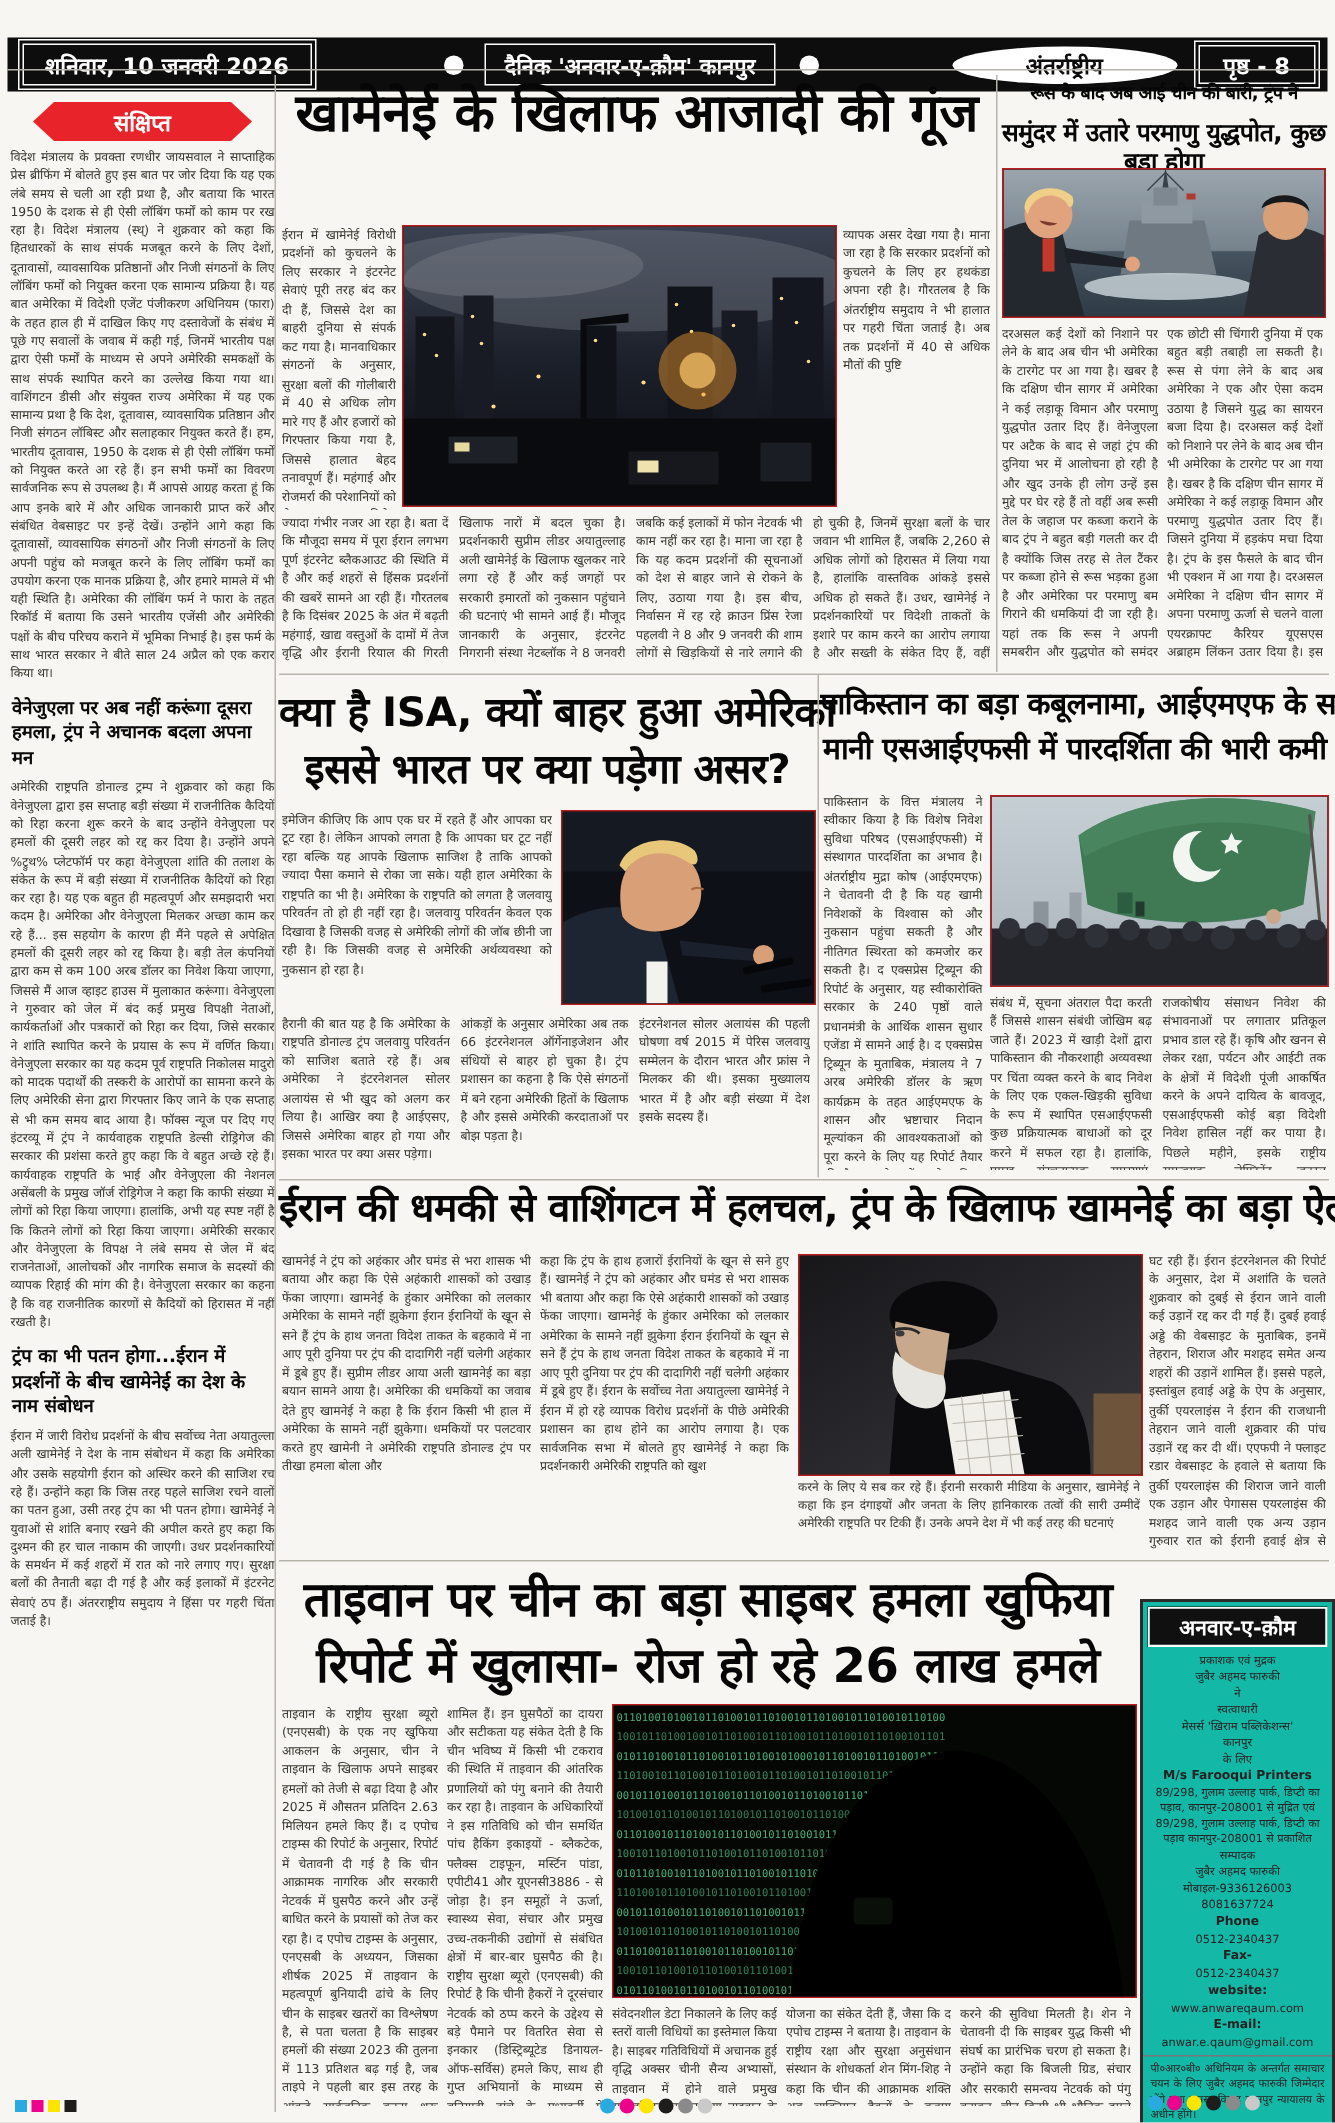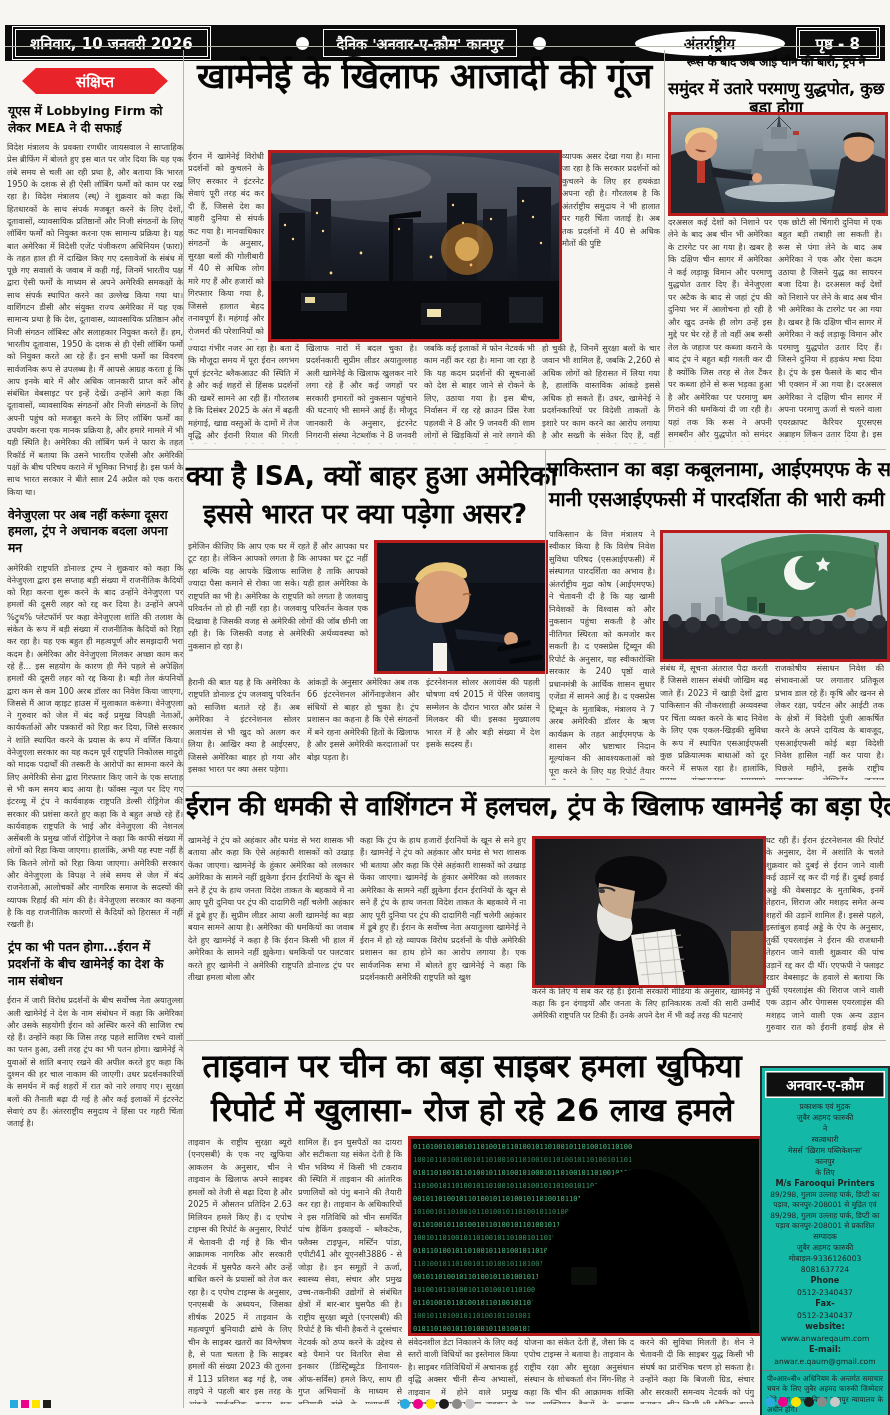--- a/index.html
+++ b/index.html
@@ -25,21 +25,21 @@
   .ribbon{width:146px;height:26px;margin:18px auto 4px;background:#e8232a;color:#fff;font-weight:bold;
        font-size:15px;display:flex;align-items:center;justify-content:center;
        clip-path:polygon(0 50%,14px 0,calc(100% - 14px) 0,100% 50%,calc(100% - 14px) 100%,14px 100%);}
   .sb-title{font-weight:bold;font-size:12.3px;line-height:1.35;color:#0a0a0a;margin:9px 1px 5px;}
   .sb-body{font-size:8.2px;line-height:1.5;text-align:justify;color:#38372f;}
   
   .story{position:absolute;}
   .hl{position:absolute;left:0;right:0;text-align:center;font-weight:bold;color:#060606;
       white-space:nowrap;letter-spacing:-0.3px;line-height:1.15;}
   .col{position:absolute;font-size:8.2px;line-height:1.52;text-align:justify;color:#38372f;overflow:hidden;}
-  .photo{position:absolute;border:3px solid #b91c1c;background:#222;overflow:hidden;}
+  .photo{position:absolute;border:1px solid #b91c1c;background:#222;overflow:hidden;}
   .photo svg{display:block;}
   
   #pub{position:absolute;left:760px;top:1066px;width:126px;height:348px;border:2px solid #2b2b2b;
        background:#14b8a6;text-align:center;overflow:hidden;}
   #pub .mast{margin:3px;background:#101010;color:#fff;font-weight:bold;font-size:14px;
        padding:4px 1px;box-shadow:inset 0 0 0 1.5px #fff;}
   #pub .ln{font-size:7.6px;line-height:1.45;color:#222;}
   #pub .b{font-weight:normal;}
   #pub .en{font-size:8.2px;font-weight:bold;}
   #pub .addr{font-size:7.4px;line-height:1.4;color:#222;padding:0 3px;}
@@ -67,21 +67,20 @@
     <div class="dot"></div>
     <div class="sp"></div>
     <div class="ellipse">अंतर्राष्ट्रीय</div>
     <div class="sp" style="max-width:14px"></div>
     <div class="pagebox">पृष्ठ - 8</div>
   </div>
   <div class="hline" style="left:5px;top:46px;width:880px"></div>
 
   <div id="sidebar">
     <div class="ribbon">संक्षिप्त</div>
-    <div class="sb-title">यूएस में Lobbying Firm को लेकर MEA ने दी सफाई</div>
     <div class="sb-body">विदेश मंत्रालय के प्रवक्ता रणधीर जायसवाल ने साप्ताहिक प्रेस ब्रीफिंग में बोलते हुए इस बात पर जोर दिया कि यह एक लंबे समय से चली आ रही प्रथा है, और बताया कि भारत 1950 के दशक से ही ऐसी लॉबिंग फर्मों को काम पर रख रहा है। विदेश मंत्रालय (स्ध्) ने शुक्रवार को कहा कि हितधारकों के साथ संपर्क मजबूत करने के लिए देशों, दूतावासों, व्यावसायिक प्रतिष्ठानों और निजी संगठनों के लिए लॉबिंग फर्मों को नियुक्त करना एक सामान्य प्रक्रिया है। यह बात अमेरिका में विदेशी एजेंट पंजीकरण अधिनियम (फारा) के तहत हाल ही में दाखिल किए गए दस्तावेजों के संबंध में पूछे गए सवालों के जवाब में कही गई, जिनमें भारतीय पक्ष द्वारा ऐसी फर्मों के माध्यम से अपने अमेरिकी समकक्षों के साथ संपर्क स्थापित करने का उल्लेख किया गया था। वाशिंगटन डीसी और संयुक्त राज्य अमेरिका में यह एक सामान्य प्रथा है कि देश, दूतावास, व्यावसायिक प्रतिष्ठान और निजी संगठन लॉबिस्ट और सलाहकार नियुक्त करते हैं। हम, भारतीय दूतावास, 1950 के दशक से ही ऐसी लॉबिंग फर्मों को नियुक्त करते आ रहे हैं। इन सभी फर्मों का विवरण सार्वजनिक रूप से उपलब्ध है। मैं आपसे आग्रह करता हूं कि आप इनके बारे में और अधिक जानकारी प्राप्त करें और संबंधित वेबसाइट पर इन्हें देखें। उन्होंने आगे कहा कि दूतावासों, व्यावसायिक संगठनों और निजी संगठनों के लिए अपनी पहुंच को मजबूत करने के लिए लॉबिंग फर्मों का उपयोग करना एक मानक प्रक्रिया है, और हमारे मामले में भी यही स्थिति है। अमेरिका की लॉबिंग फर्म ने फारा के तहत रिकॉर्ड में बताया कि उसने भारतीय एजेंसी और अमेरिकी पक्षों के बीच परिचय कराने में भूमिका निभाई है। इस फर्म के साथ भारत सरकार ने बीते साल 24 अप्रैल को एक करार किया था।</div>
     <div class="sb-title">वेनेजुएला पर अब नहीं करूंगा दूसरा हमला, ट्रंप ने अचानक बदला अपना मन</div>
     <div class="sb-body">अमेरिकी राष्ट्रपति डोनाल्ड ट्रम्प ने शुक्रवार को कहा कि वेनेजुएला द्वारा इस सप्ताह बड़ी संख्या में राजनीतिक कैदियों को रिहा करना शुरू करने के बाद उन्होंने वेनेजुएला पर हमलों की दूसरी लहर को रद्द कर दिया है। उन्होंने अपने %ट्रुथ% प्लेटफॉर्म पर कहा वेनेजुएला शांति की तलाश के संकेत के रूप में बड़ी संख्या में राजनीतिक कैदियों को रिहा कर रहा है। यह एक बहुत ही महत्वपूर्ण और समझदारी भरा कदम है। अमेरिका और वेनेजुएला मिलकर अच्छा काम कर रहे हैं... इस सहयोग के कारण ही मैंने पहले से अपेक्षित हमलों की दूसरी लहर को रद्द किया है। बड़ी तेल कंपनियों द्वारा कम से कम 100 अरब डॉलर का निवेश किया जाएगा, जिससे मैं आज व्हाइट हाउस में मुलाकात करूंगा। वेनेजुएला ने गुरुवार को जेल में बंद कई प्रमुख विपक्षी नेताओं, कार्यकर्ताओं और पत्रकारों को रिहा कर दिया, जिसे सरकार ने शांति स्थापित करने के प्रयास के रूप में वर्णित किया। वेनेजुएला सरकार का यह कदम पूर्व राष्ट्रपति निकोलस मादुरो को मादक पदार्थों की तस्करी के आरोपों का सामना करने के लिए अमेरिकी सेना द्वारा गिरफ्तार किए जाने के एक सप्ताह से भी कम समय बाद आया है। फॉक्स न्यूज पर दिए गए इंटरव्यू में ट्रंप ने कार्यवाहक राष्ट्रपति डेल्सी रोड्रिगेज की सरकार की प्रशंसा करते हुए कहा कि वे बहुत अच्छे रहे हैं। कार्यवाहक राष्ट्रपति के भाई और वेनेजुएला की नेशनल असेंबली के प्रमुख जॉर्ज रोड्रिगेज ने कहा कि काफी संख्या में लोगों को रिहा किया जाएगा। हालांकि, अभी यह स्पष्ट नहीं है कि कितने लोगों को रिहा किया जाएगा। अमेरिकी सरकार और वेनेजुएला के विपक्ष ने लंबे समय से जेल में बंद राजनेताओं, आलोचकों और नागरिक समाज के सदस्यों की व्यापक रिहाई की मांग की है। वेनेजुएला सरकार का कहना है कि वह राजनीतिक कारणों से कैदियों को हिरासत में नहीं रखती है।</div>
     <div class="sb-title">ट्रंप का भी पतन होगा...ईरान में प्रदर्शनों के बीच खामेनेई का देश के नाम संबोधन</div>
     <div class="sb-body">ईरान में जारी विरोध प्रदर्शनों के बीच सर्वोच्च नेता अयातुल्ला अली खामेनेई ने देश के नाम संबोधन में कहा कि अमेरिका और उसके सहयोगी ईरान को अस्थिर करने की साजिश रच रहे हैं। उन्होंने कहा कि जिस तरह पहले साजिश रचने वालों का पतन हुआ, उसी तरह ट्रंप का भी पतन होगा। खामेनेई ने युवाओं से शांति बनाए रखने की अपील करते हुए कहा कि दुश्मन की हर चाल नाकाम की जाएगी। उधर प्रदर्शनकारियों के समर्थन में कई शहरों में रात को नारे लगाए गए। सुरक्षा बलों की तैनाती बढ़ा दी गई है और कई इलाकों में इंटरनेट सेवाएं ठप हैं। अंतरराष्ट्रीय समुदाय ने हिंसा पर गहरी चिंता जताई है।</div>
   </div>
   <div class="vline" style="left:183px;top:50px;height:1358px"></div>
 
   <div class="story" style="left:186px;top:50px;width:477px;height:396px">
     <div class="hl" style="top:6px;font-size:35px">खामेनेई के खिलाफ आजादी की गूंज</div>

